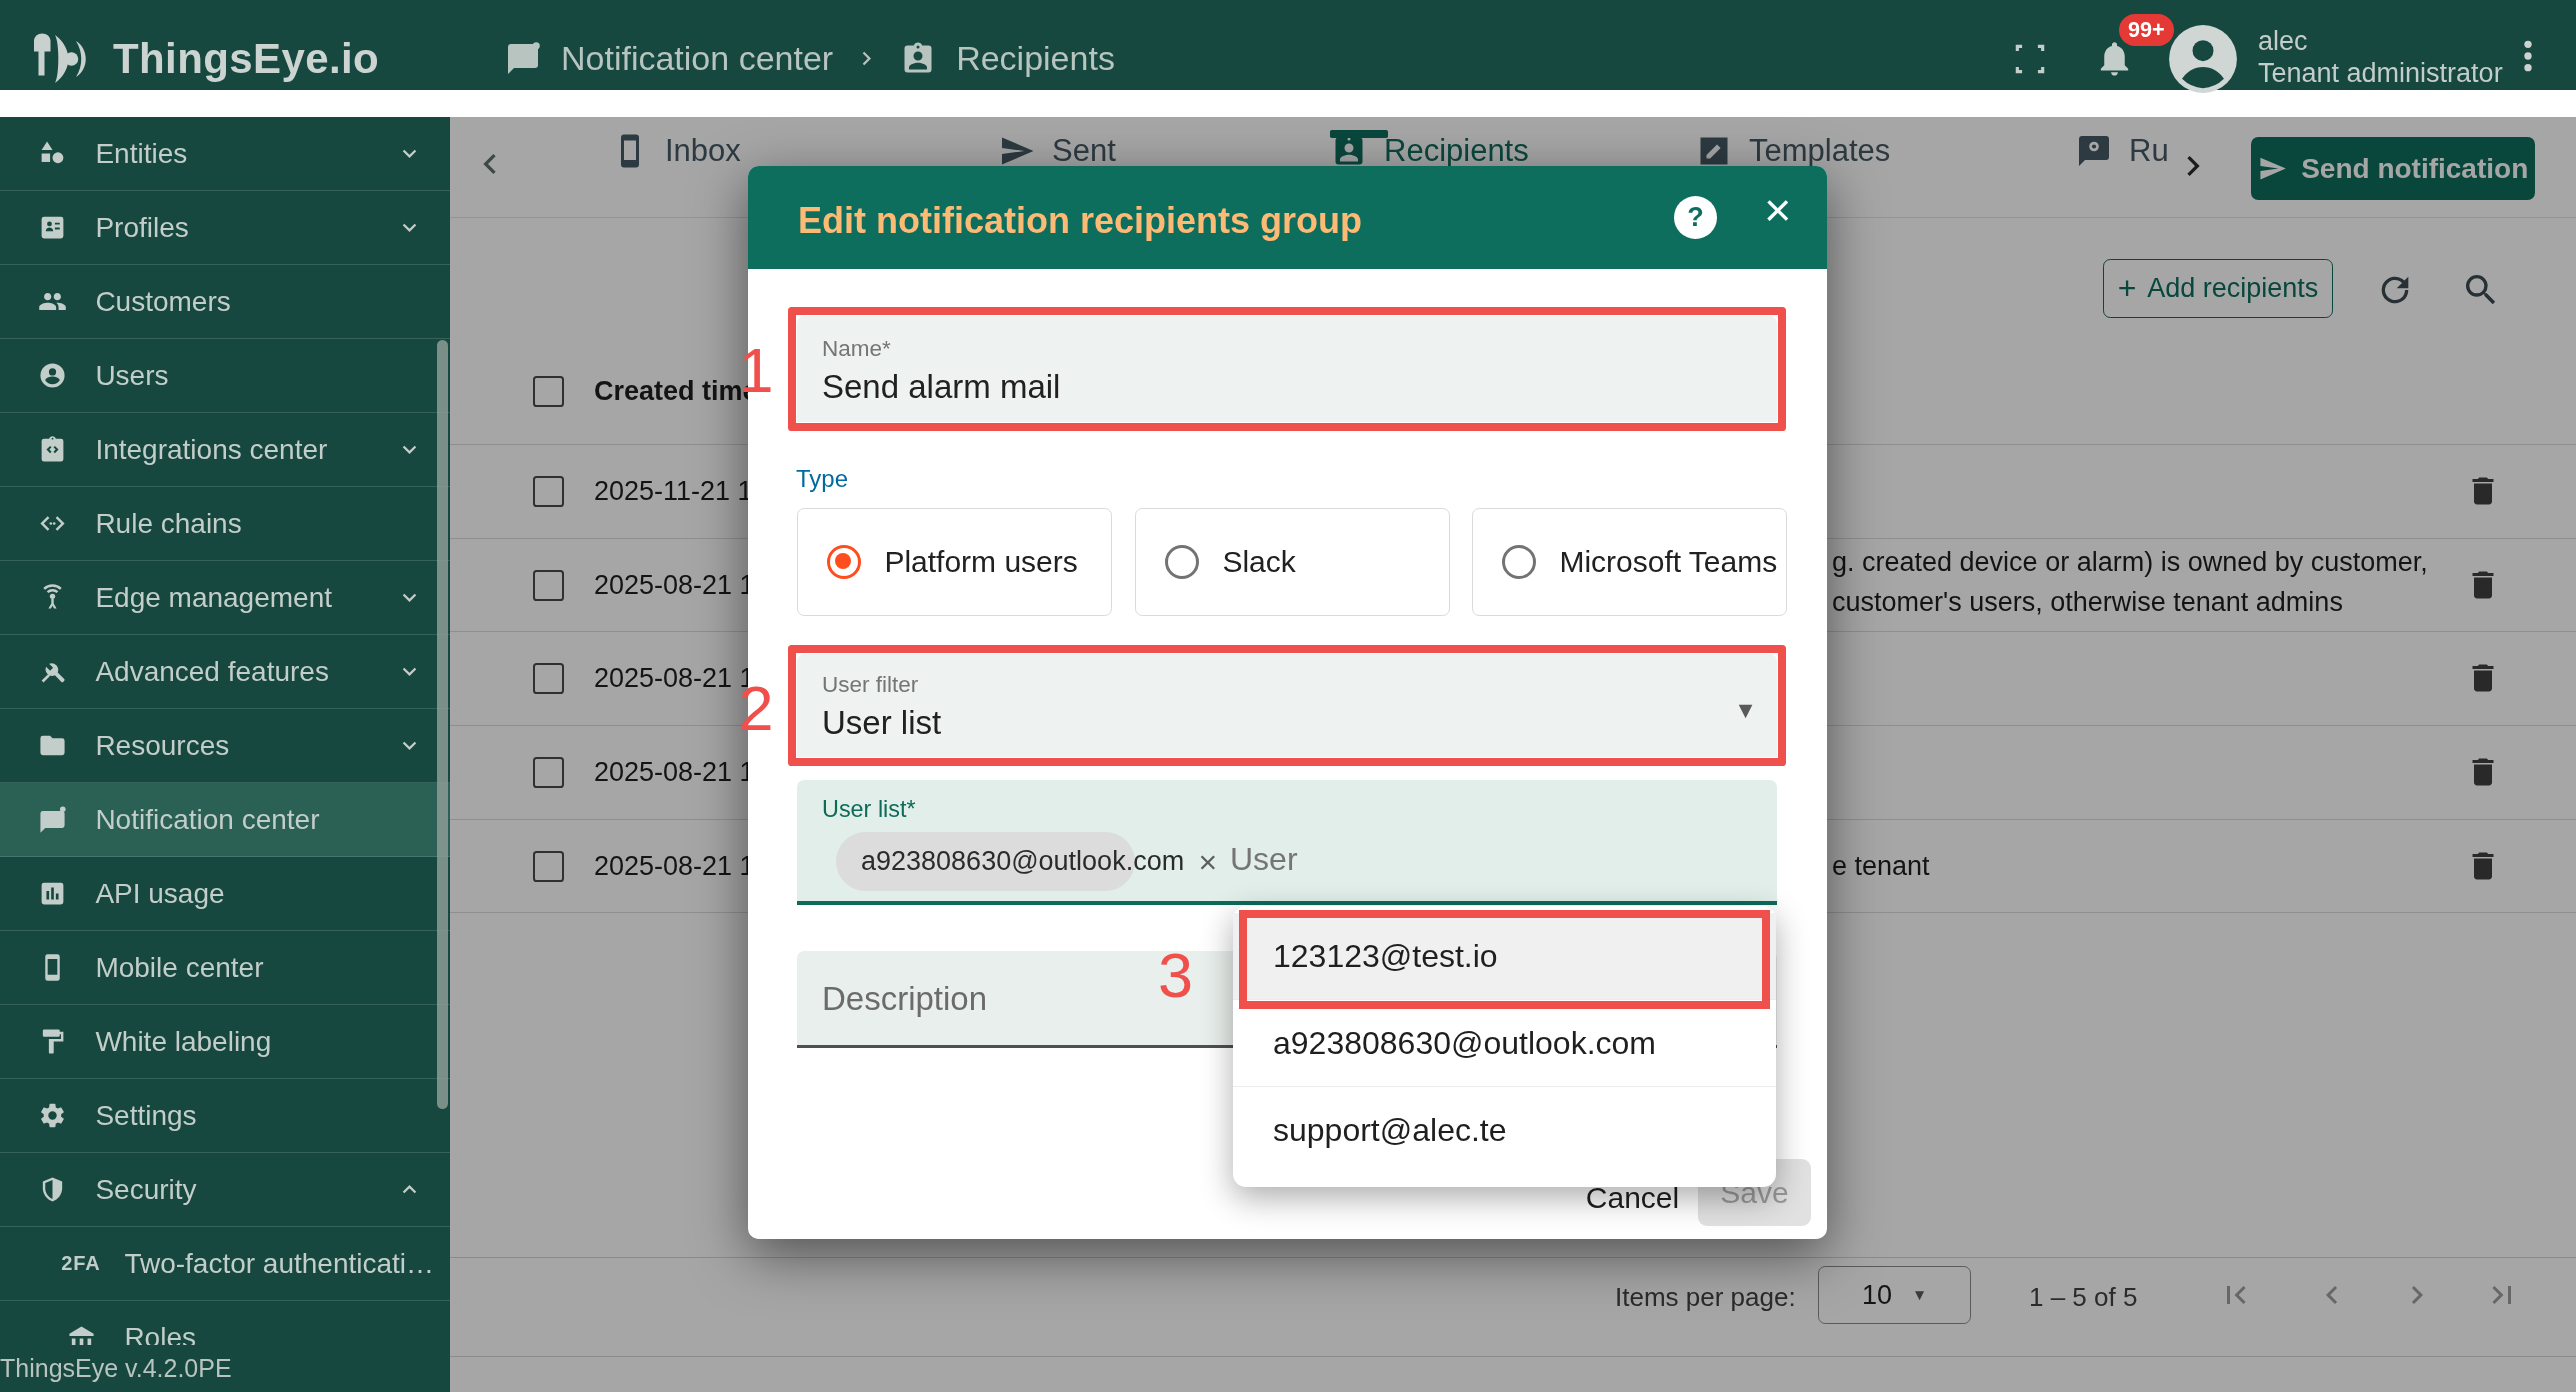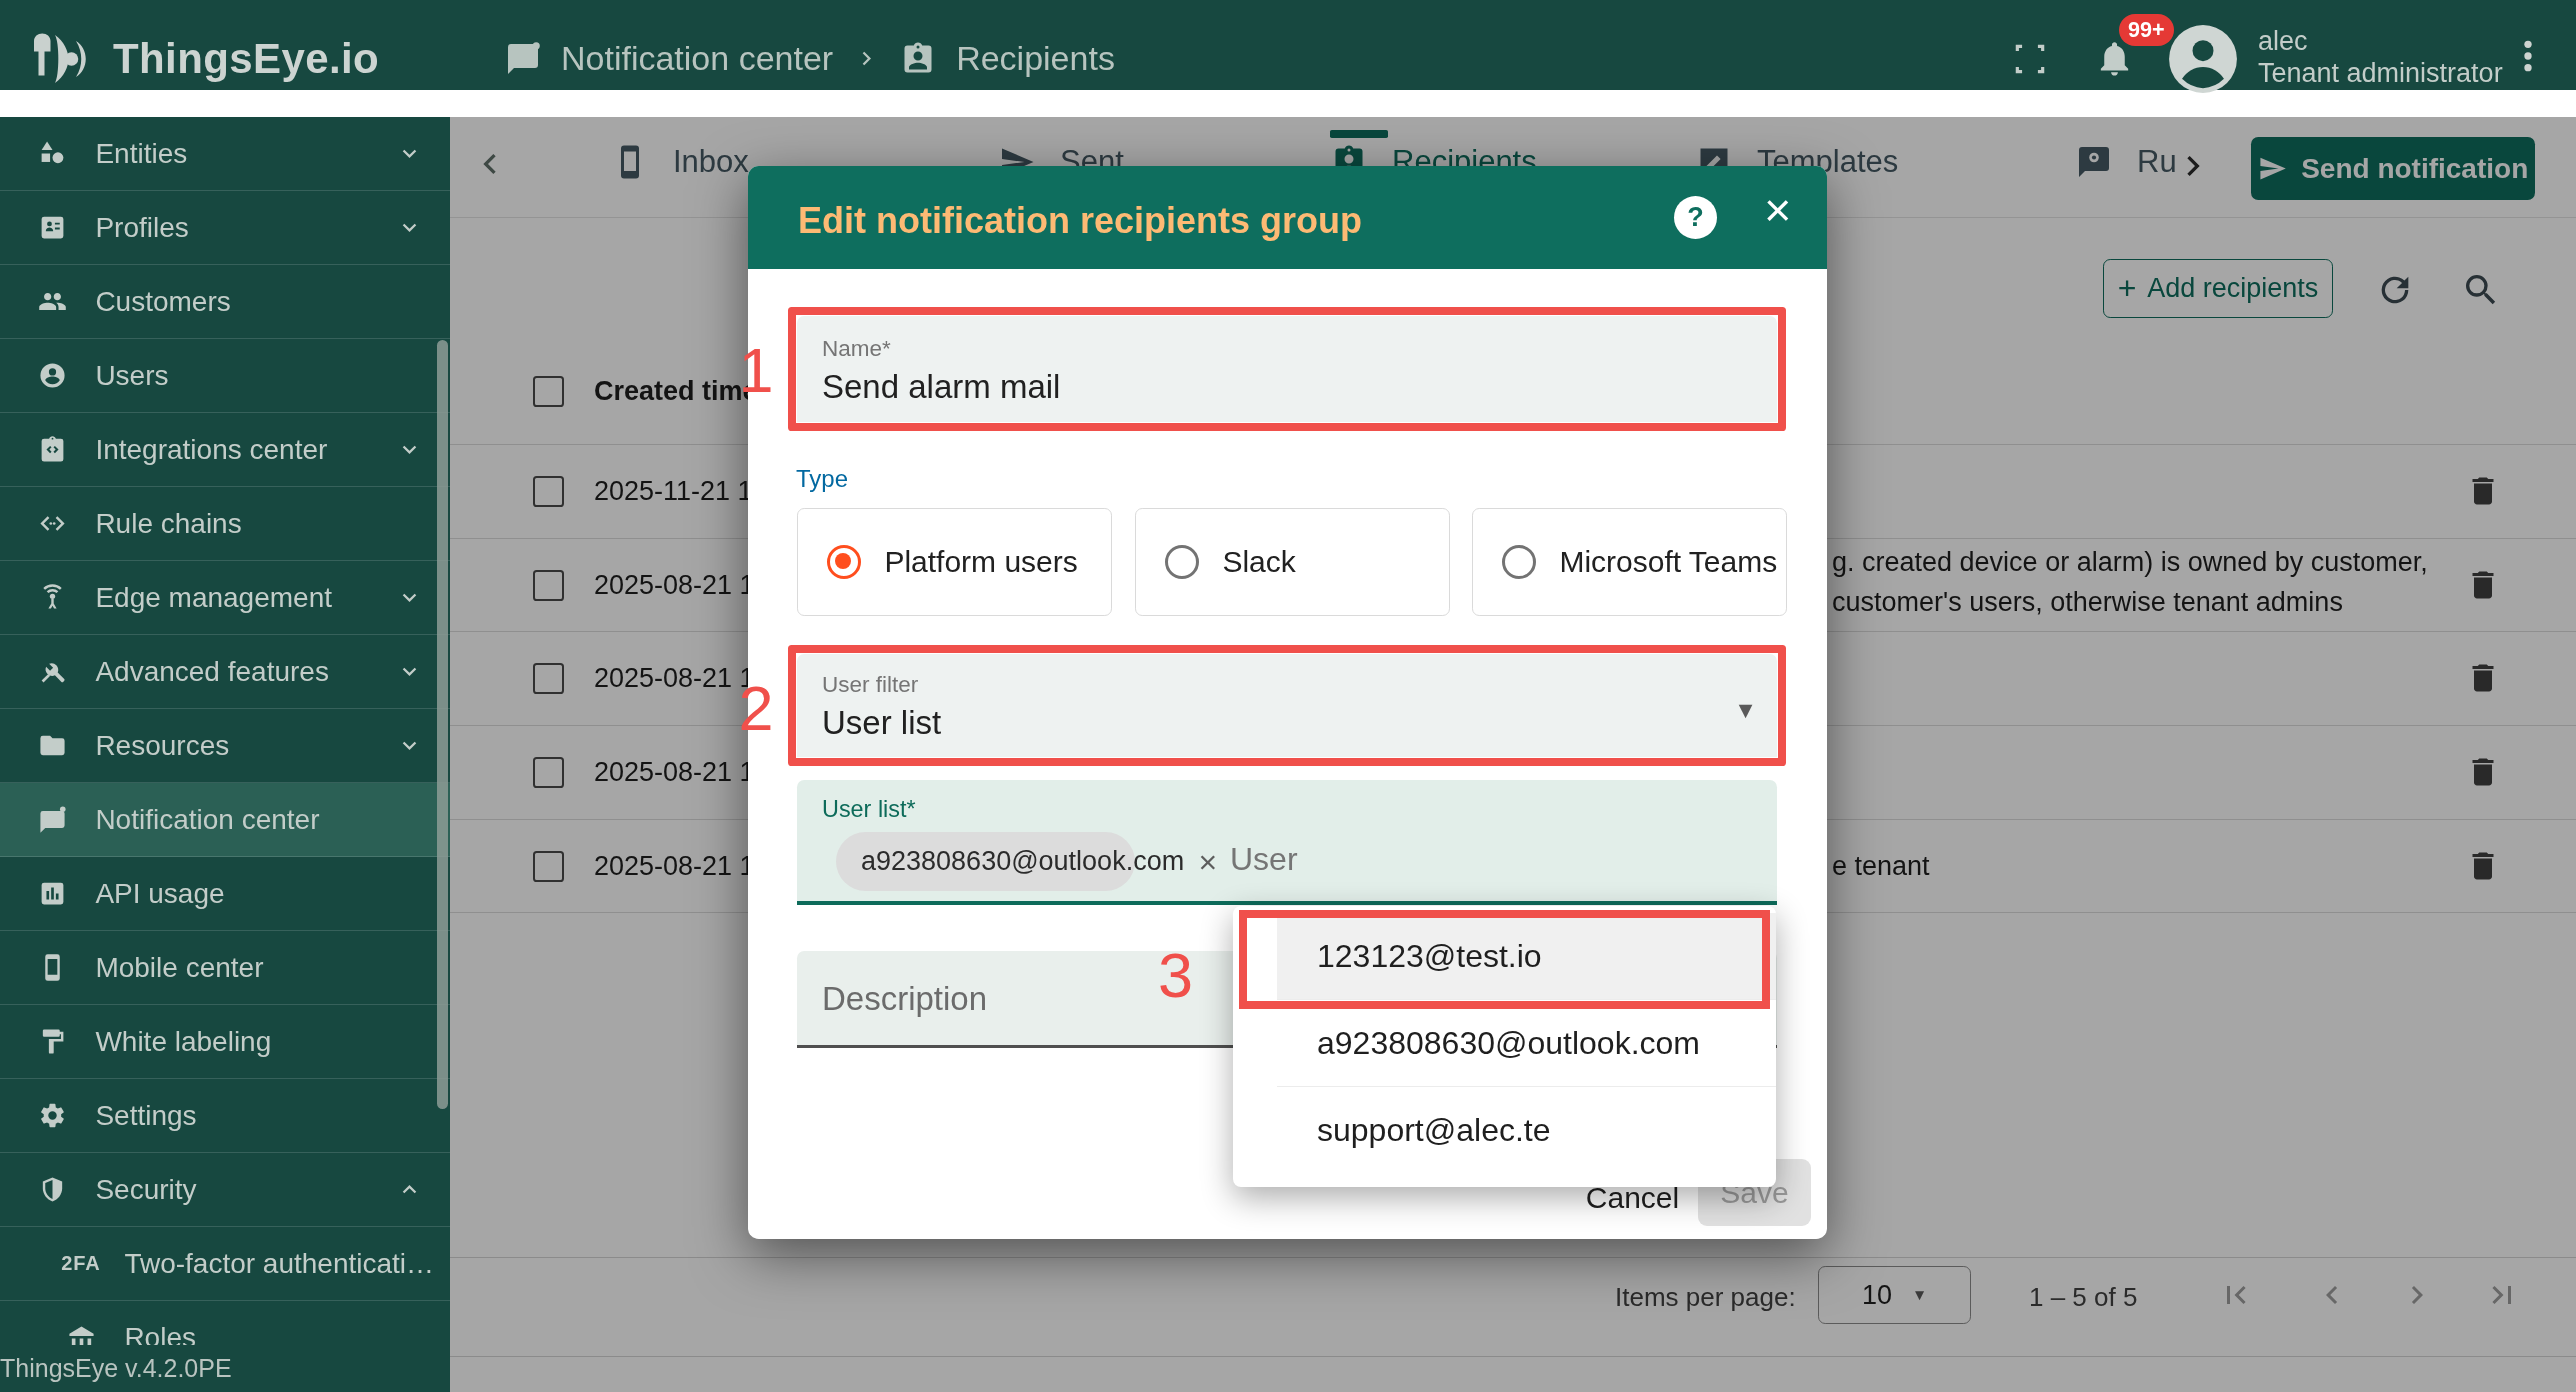--- a/index.html
+++ b/index.html
@@ -23,21 +23,21 @@
   .sic{width:40px;display:flex;justify-content:center;color:#c3cdc9;}
   .slabel{margin-left:23.4px;font-size:28px;font-weight:500;color:#c3cdc9;flex:1;white-space:nowrap;overflow:hidden;}
   .schev{margin-right:27px;color:#c3cdc9;}
   .sfooter{position:absolute;left:0;bottom:0;width:450px;height:47px;background:#174840;text-align:left;padding:9px 20px 0 0;font-size:25px;color:#b9c4c0;z-index:2;}
   .sscroll{position:absolute;right:1.8px;top:223px;width:11.7px;height:769px;border-radius:6.3px;background:#8d9c96;opacity:.85;}
   .twofa{font-size:20px;font-weight:bold;color:#c3cdc9;letter-spacing:0.9px;}
 
   
   .content{position:absolute;left:450px;top:117px;width:2126px;height:1275px;background:#fff;}
   .tabbar{position:absolute;left:0;top:0;width:2126px;height:101px;border-bottom:0.9px solid #e4e4e4;}
-  .tab{position:absolute;top:27px;display:flex;align-items:flex-start;gap:25px;color:#455a64;}
+  .tab{position:absolute;top:16px;display:flex;align-items:flex-start;gap:17px;color:#455a64;}
   .tab .tlabel{font-size:31px;font-weight:500;white-space:nowrap;}
   .tab.active{color:#0e6e5e;}
   .tab-ind{position:absolute;left:880px;top:12.6px;width:58px;height:8px;background:#0e6e5e;border-radius:1.8px;}
   .sendbtn{position:absolute;left:1801px;top:20px;width:284px;height:63px;background:#0e6e5e;border-radius:7.2px;color:#fff;display:flex;align-items:center;justify-content:center;gap:14.4px;font-size:28px;font-weight:700;cursor:pointer;}
   .addbtn{position:absolute;left:1653px;top:142px;width:230px;height:59px;border:1.8px solid #0e6e5e;border-radius:7.2px;color:#0e6e5e;display:flex;align-items:center;justify-content:center;gap:10.8px;font-size:27px;font-weight:500;cursor:pointer;}
 
   .chk{width:31px;height:31px;border:2.7px solid #4a4a4a;border-radius:3.6px;background:transparent;}
   .th{font-size:27px;font-weight:bold;color:#1f1f1f;}
   .cell{font-size:27px;color:#1f1f1f;white-space:nowrap;}
   .rowline{position:absolute;left:0;width:2126px;border-top:1.8px solid #dcdcdc;}
@@ -64,21 +64,21 @@
   .typebox{position:absolute;top:342px;width:315px;height:108px;border:1.8px solid #dadada;border-radius:7.2px;display:flex;align-items:center;cursor:pointer;background:#fff;}
   .radio{width:34px;height:34px;border-radius:50%;border:3.6px solid #737373;margin-left:29px;position:relative;}
   .radio.on{border-color:#ff4e1e;}
   .radio.on::after{content:"";position:absolute;left:5.4px;top:5.4px;width:16px;height:16px;border-radius:50%;background:#ff4e1e;}
   .typelabel{margin-left:23.4px;font-size:30px;color:#212121;white-space:nowrap;}
 
   .chip{position:absolute;left:88px;top:666px;width:299px;height:59px;background:#dcdcdc;border-radius:30px;display:flex;align-items:center;cursor:pointer;}
   .chiptext{margin-left:25px;font-size:27px;color:#2b2b2b;}
   .chipx{margin-left:14.4px;font-size:32px;color:#5d5d5d;line-height:1;}
 
-  .ddpanel{position:absolute;left:485px;top:740px;width:543px;height:281px;background:#fff;border-radius:8px;box-shadow:0 10.8px 32px rgba(0,0,0,.32);z-index:60;overflow:hidden;padding-left:44px;}
+  .ddpanel{position:absolute;left:485px;top:740px;width:543px;height:281px;background:#fff;border-radius:13px;box-shadow:0 10.8px 32px rgba(0,0,0,.32);z-index:60;overflow:hidden;}
   .ddopt{height:87px;display:flex;align-items:center;padding-left:40px;font-size:32px;color:#1f1f1f;border-bottom:1.8px solid #ececec;cursor:pointer;background:#fff;}
   .ddopt.hl{background:#f0f0f0;}
   .box3{position:absolute;left:491px;top:744px;width:531px;height:99px;border:8px solid #f0504b;z-index:65;pointer-events:none;}
   .num3{position:absolute;left:405px;top:778px;width:40px;text-align:right;font-size:63px;font-weight:500;color:#f0504b;z-index:65;line-height:1;}
 
   .cancelbtn{position:absolute;left:826px;top:1015px;width:117px;height:40px;text-align:center;font-size:30px;font-weight:500;color:#1f1f1f;cursor:pointer;}
   .savebtn{position:absolute;left:950px;top:993px;width:113px;height:67px;background:#e1e1e1;border-radius:9px;display:flex;align-items:center;justify-content:center;font-size:30px;font-weight:500;color:#9a9a9a;cursor:default;}
 </style>
 </head>
 <body>

